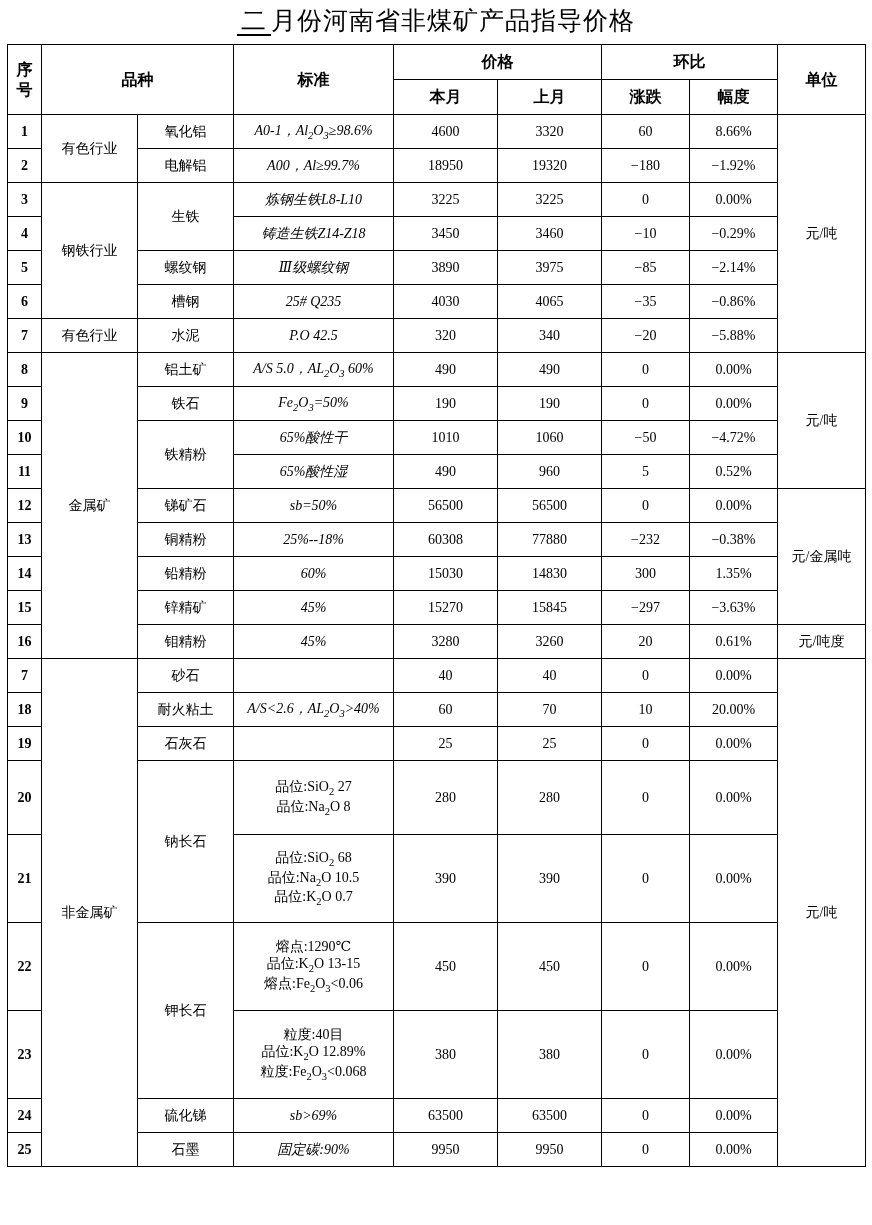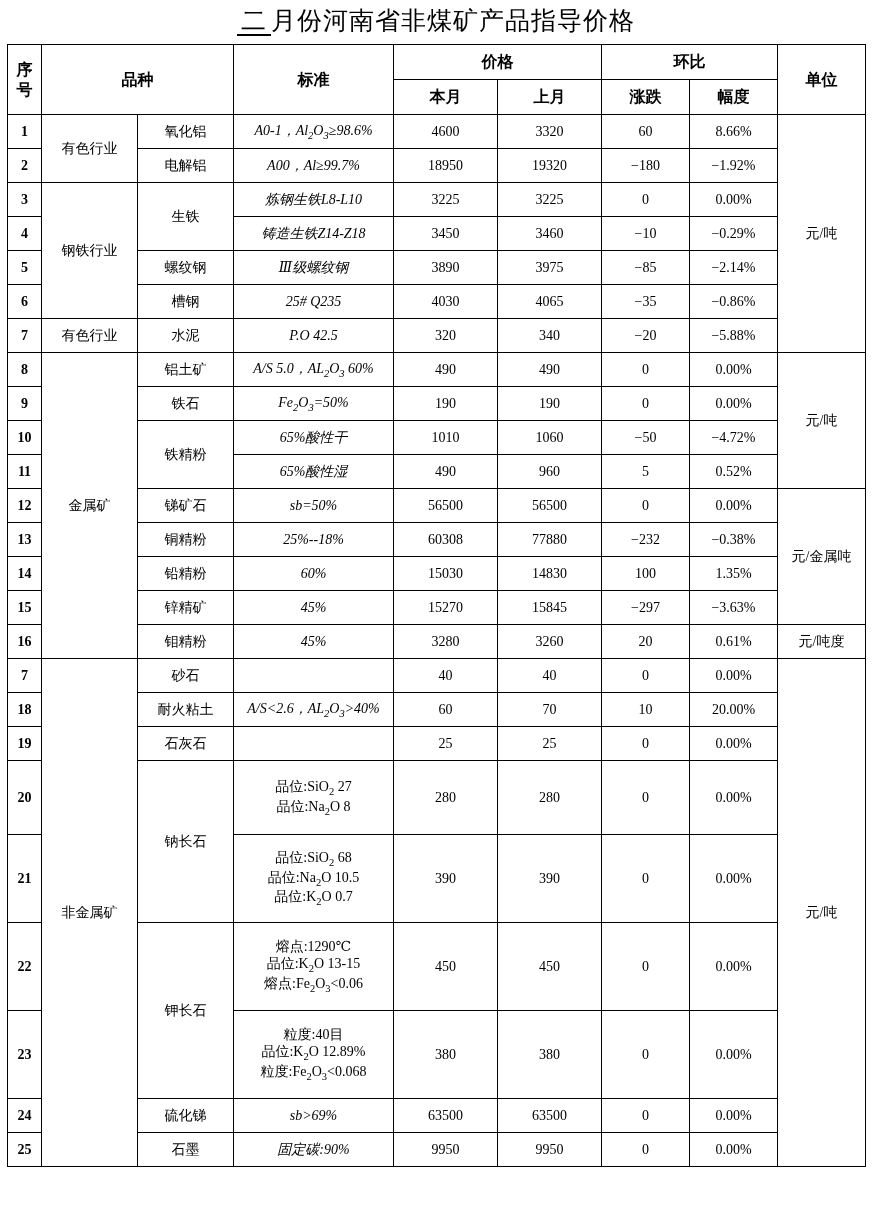--- a/index.html
+++ b/index.html
@@ -251,21 +251,21 @@
         <td class="num">−232</td>
         <td class="num">−0.38%</td>
       </tr>
 
       <tr class="r-normal">
         <td class="seq">14</td>
         <td class="kind">铅精粉</td>
         <td class="std">60%</td>
         <td class="num">15030</td>
         <td class="num">14830</td>
-        <td class="num">100</td>
+        <td class="num">300</td>
         <td class="num">1.35%</td>
       </tr>
 
       <tr class="r-normal">
         <td class="seq">15</td>
         <td class="kind">锌精矿</td>
         <td class="std">45%</td>
         <td class="num">15270</td>
         <td class="num">15845</td>
         <td class="num">−297</td>

